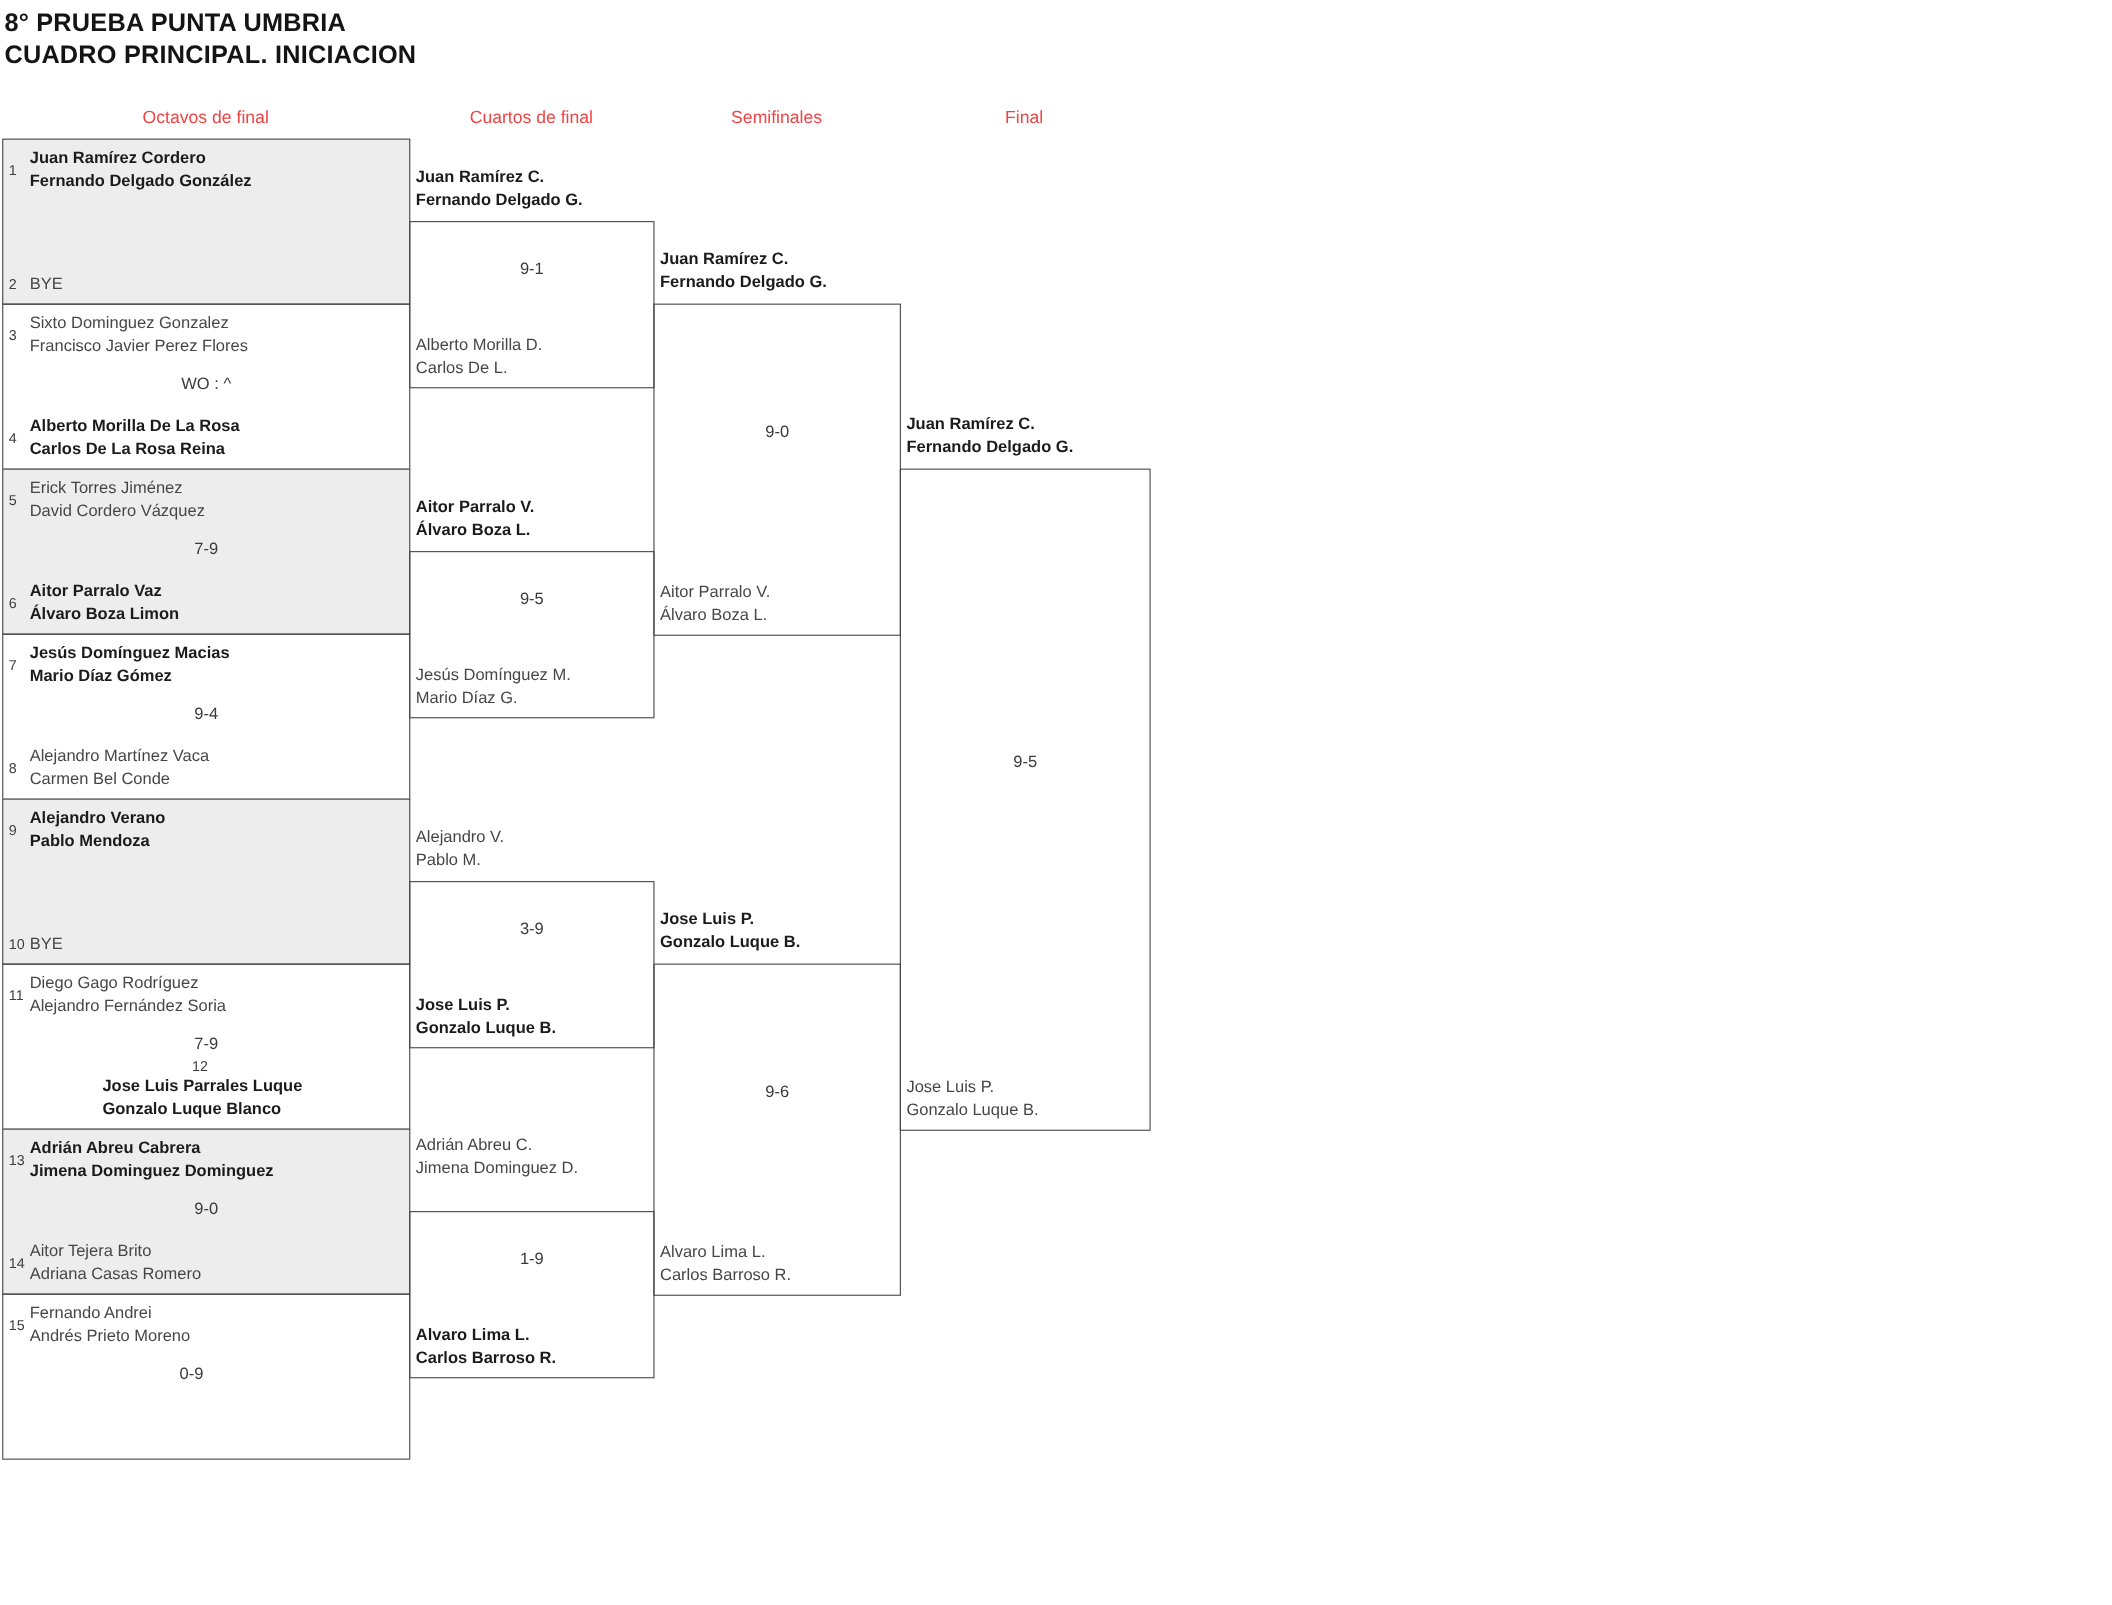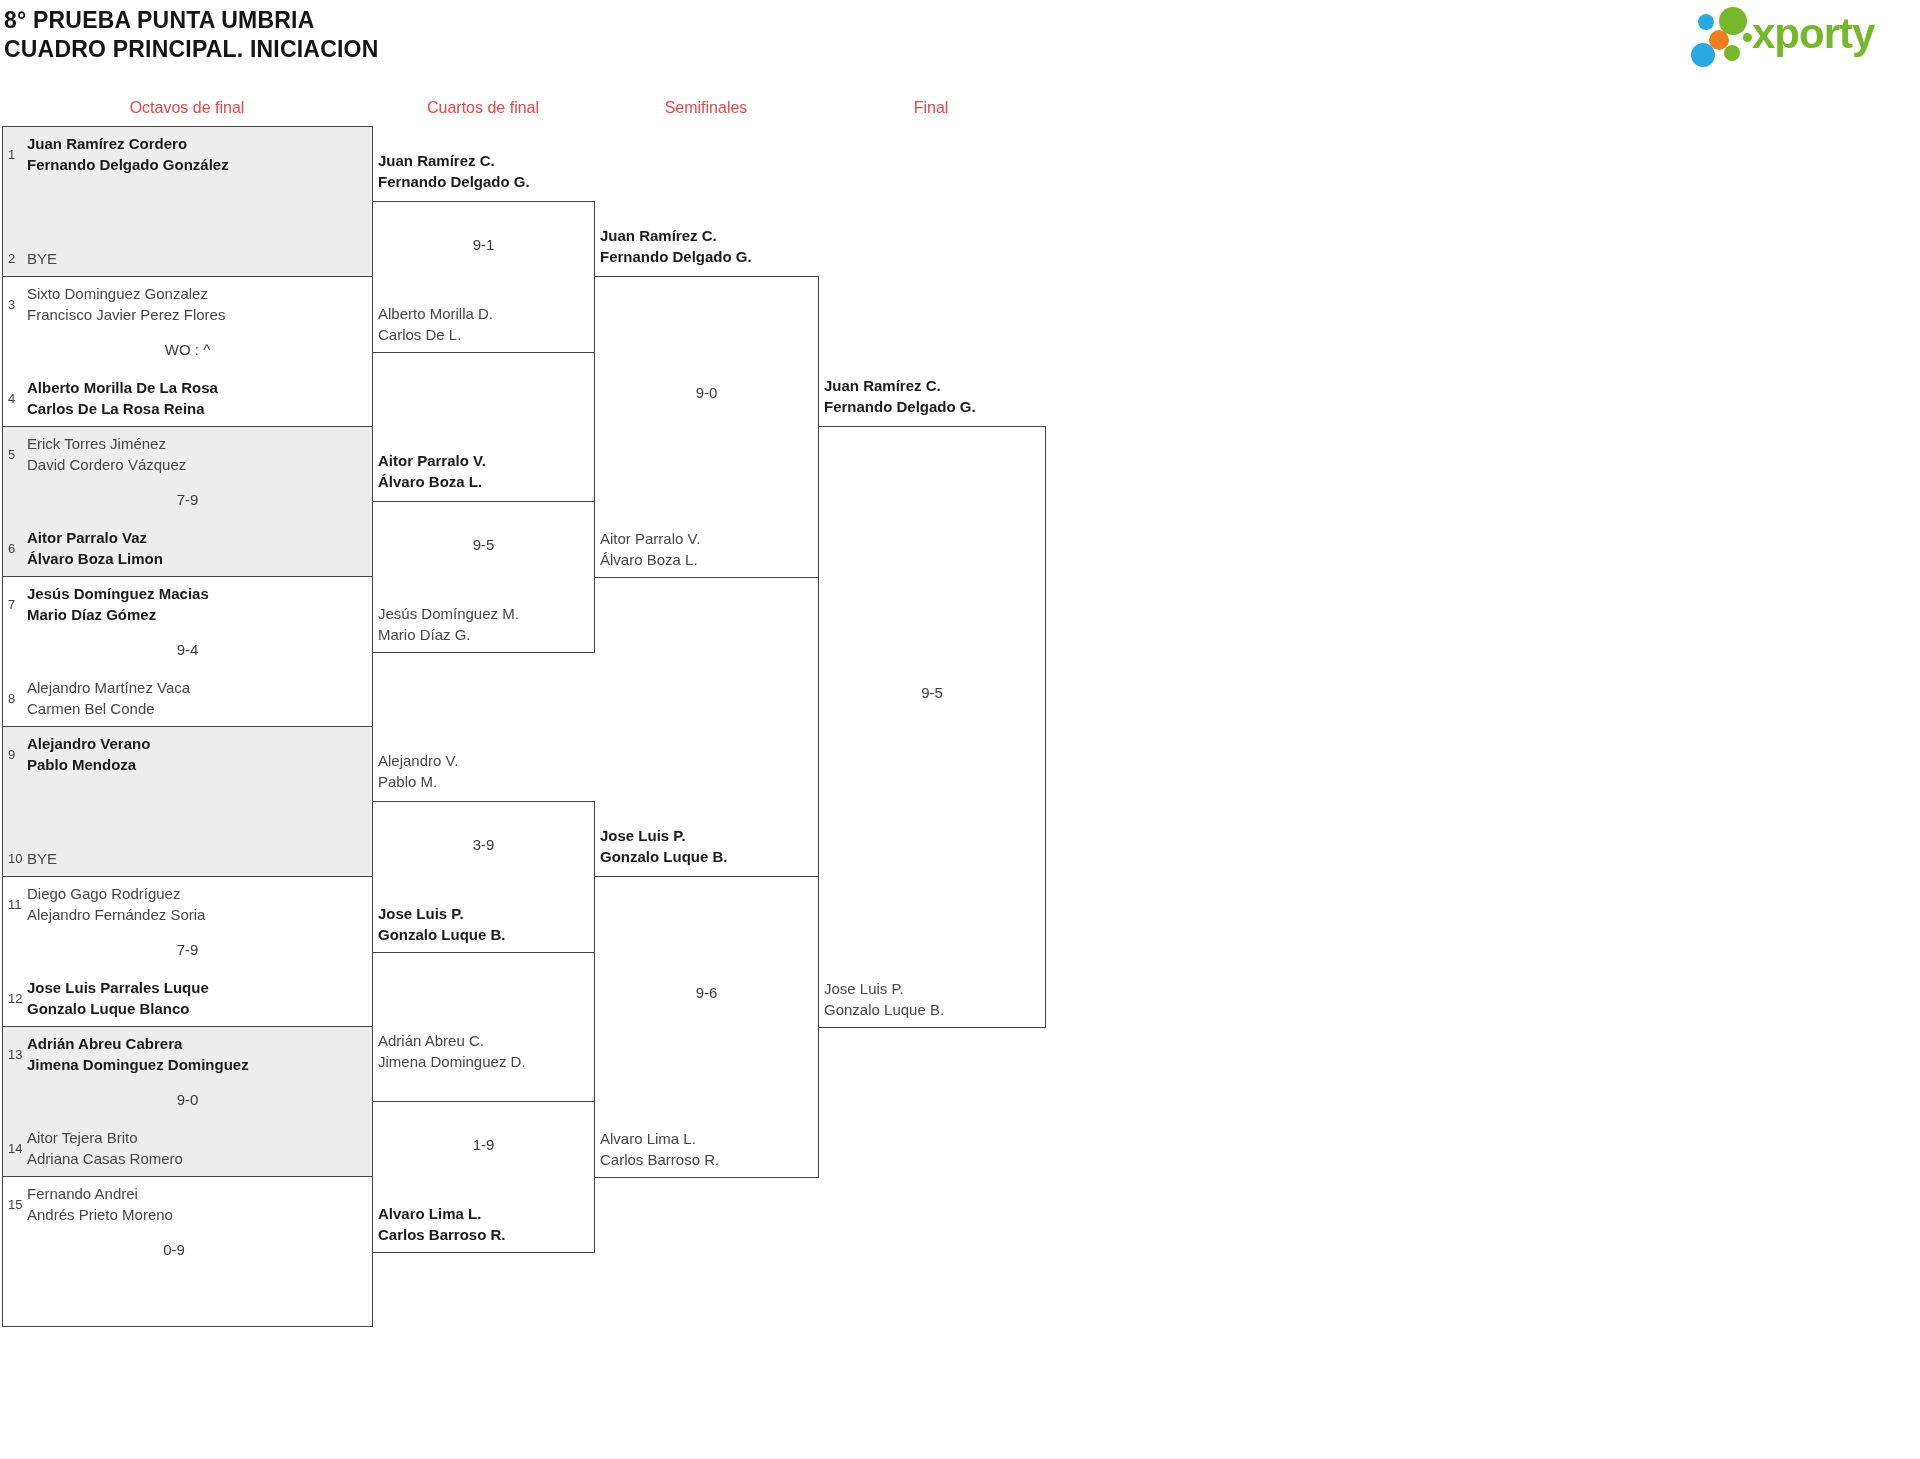--- a/index.html
+++ b/index.html
@@ -31,29 +31,20 @@
 </head>
 <body>
 
 <div class="page">
 
   <div class="title">
     <div>8° PRUEBA PUNTA UMBRIA</div>
     <div>CUADRO PRINCIPAL. INICIACION</div>
   </div>
 
-  <div class="logo">
-    <span class="dot" style="left:10px;top:10px;width:16px;height:16px;background:#29a9e1;"></span>
-    <span class="dot" style="left:31px;top:3px;width:28px;height:28px;background:#76b82a;"></span>
-    <span class="dot" style="left:21px;top:26px;width:20px;height:20px;background:#ef7d1a;"></span>
-    <span class="dot" style="left:3px;top:39px;width:24px;height:24px;background:#29a9e1;"></span>
-    <span class="dot" style="left:36px;top:41px;width:16px;height:16px;background:#76b82a;"></span>
-    <span class="dot" style="left:55px;top:29px;width:9px;height:9px;background:#76b82a;"></span>
-    <span class="wordmark">xporty</span>
-  </div>
 
   <div class="colhead" style="left:77px;">Octavos de final</div>
   <div class="colhead" style="left:373px;">Cuartos de final</div>
   <div class="colhead" style="left:596px;">Semifinales</div>
   <div class="colhead" style="left:821px;">Final</div>
 
   <div class="box gray" style="left:2px;top:126px;width:371px;height:151px;"></div>
   <div class="box" style="left:2px;top:276px;width:371px;height:151px;"></div>
   <div class="box gray" style="left:2px;top:426px;width:371px;height:151px;"></div>
   <div class="box" style="left:2px;top:576px;width:371px;height:151px;"></div>
@@ -149,21 +140,21 @@
   </div>
 
   <div class="entry" style="left:8px;top:883px;width:352px;">
     <span class="seed">11</span>
     <div class="names">
       <div>Diego Gago Rodríguez</div>
       <div>Alejandro Fernández Soria</div>
     </div>
   </div>
   <div class="score" style="left:2px;top:939px;width:371px;">7-9</div>
-  <div class="entry w" style="left:8px;bottom:440px;width:352px;">
+  <div class="entry w" style="left:8px;bottom:440px;width:352px;flex-direction:column;">
     <span class="seed">12</span>
     <div class="names">
       <div>Jose Luis Parrales Luque</div>
       <div>Gonzalo Luque Blanco</div>
     </div>
   </div>
 
   <div class="entry w" style="left:8px;top:1033px;width:352px;">
     <span class="seed">13</span>
     <div class="names">

